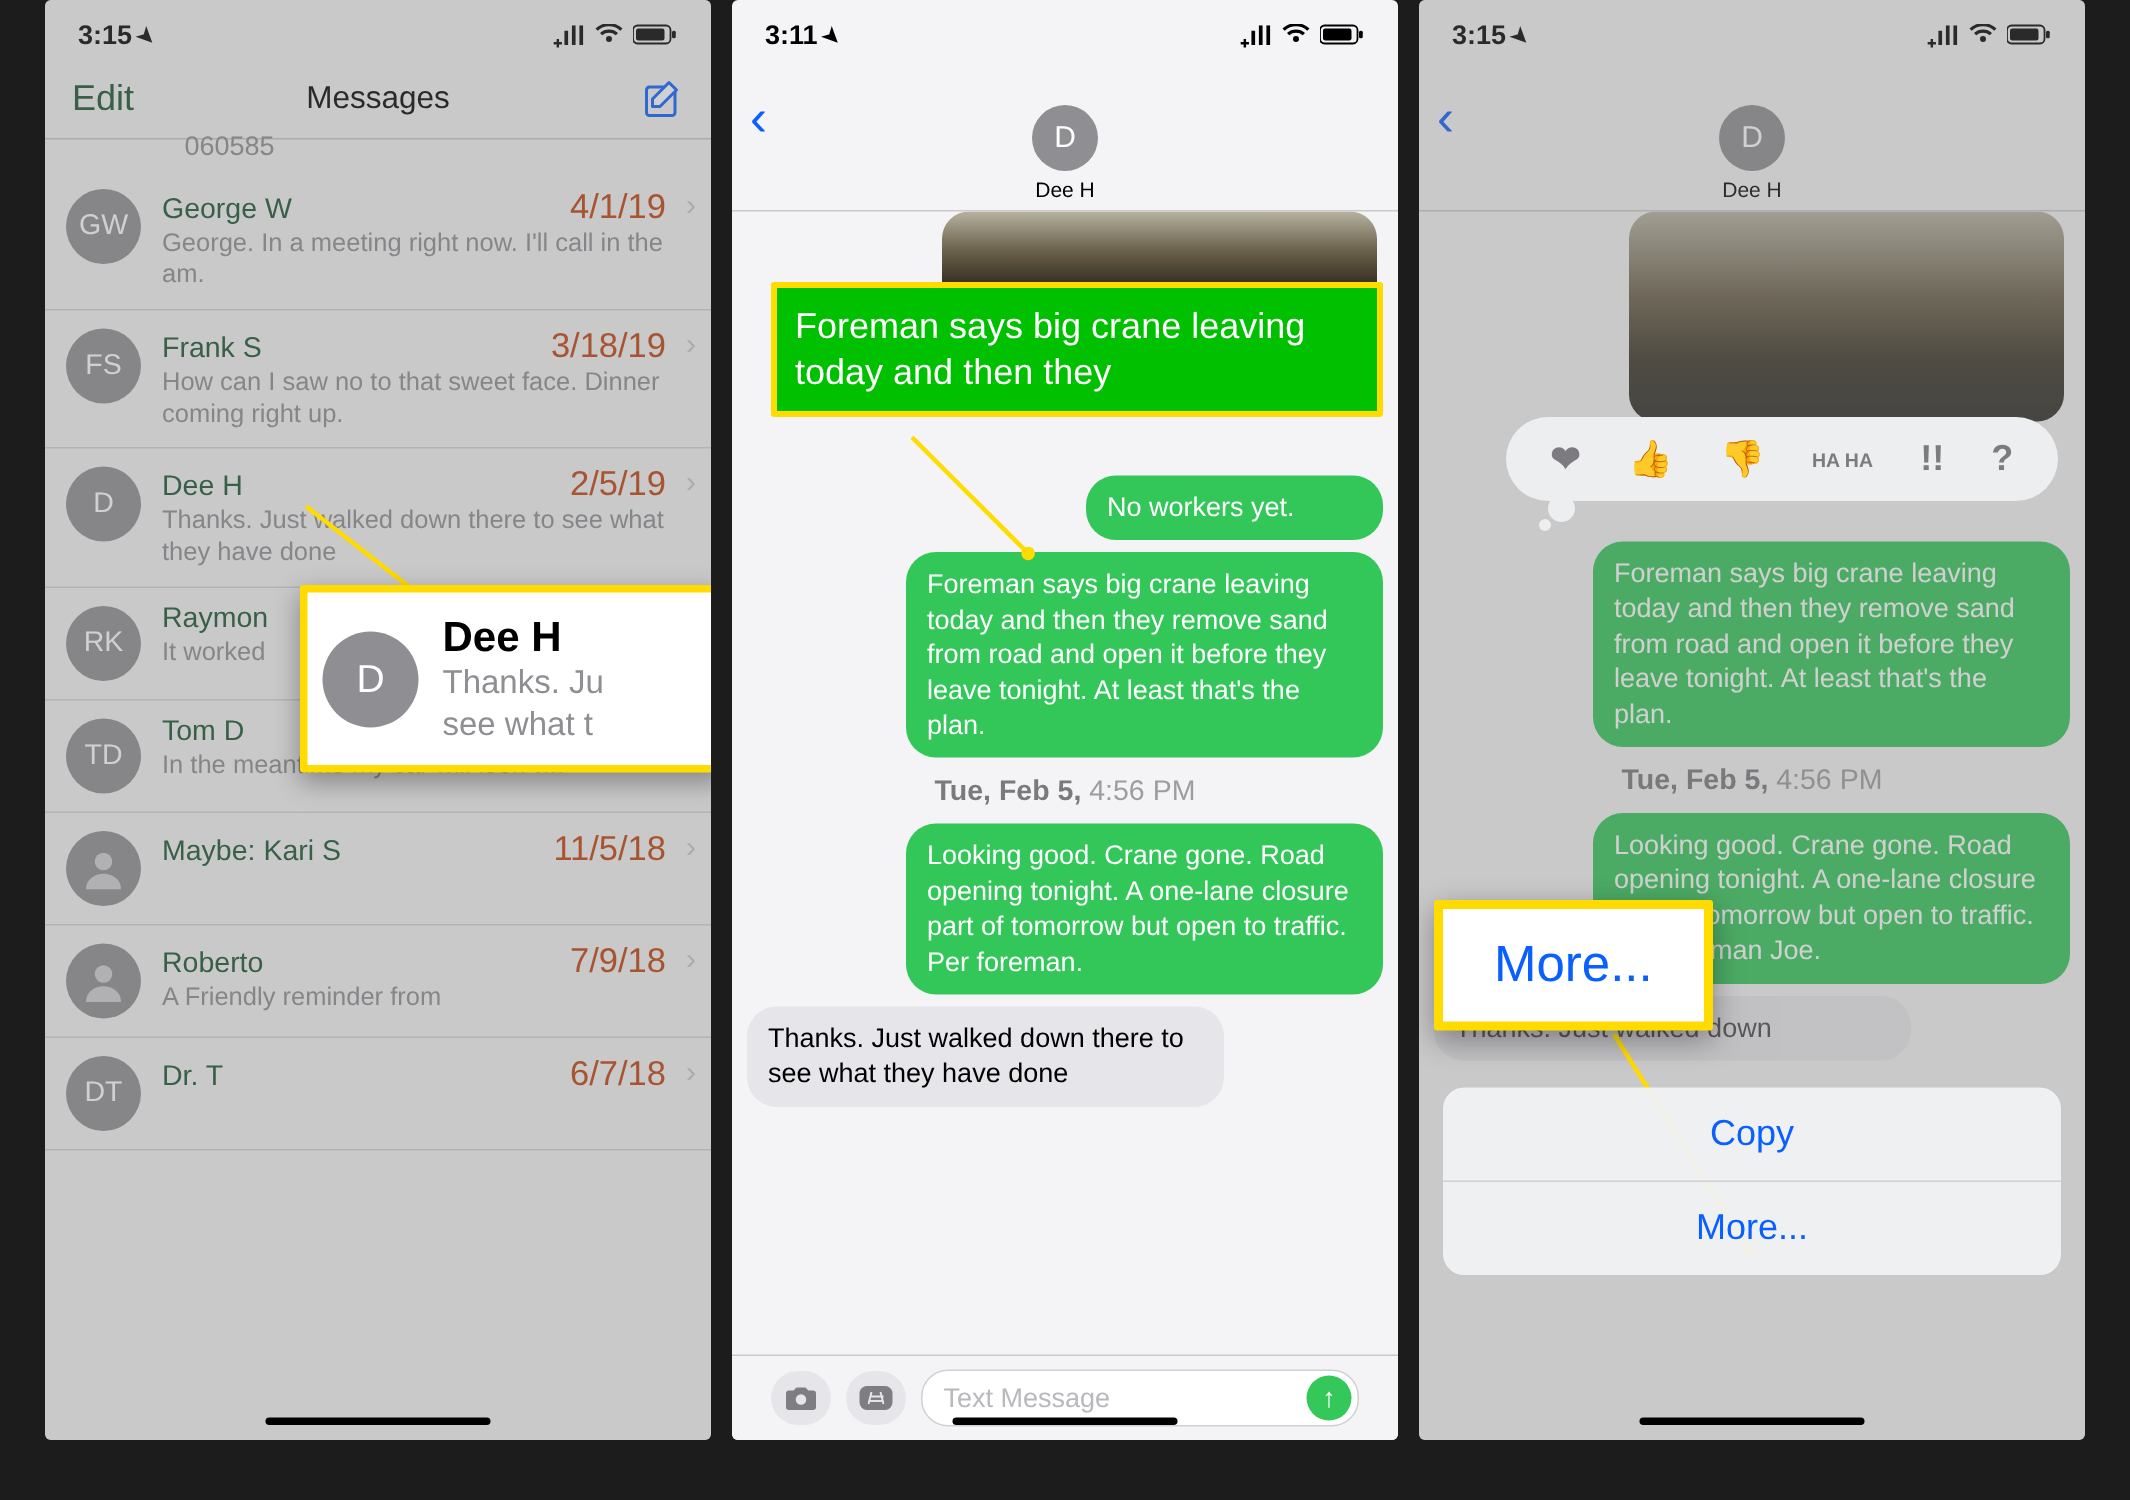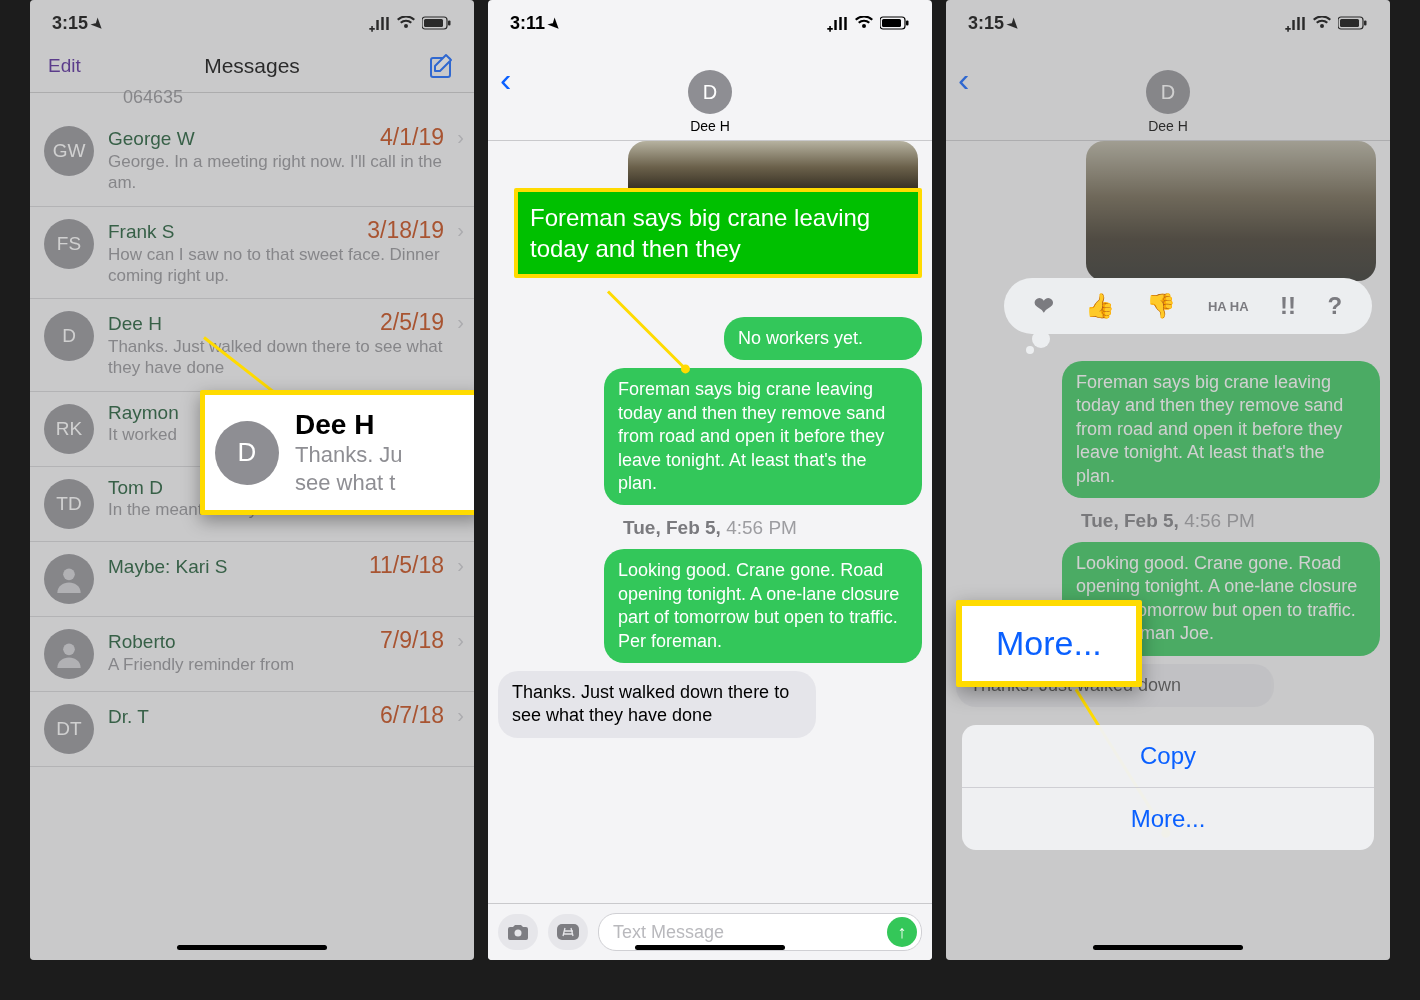--- a/index.html
+++ b/index.html
@@ -6,21 +6,21 @@
   .stage{display:flex;gap:14px;justify-content:center;padding:0 14px;box-sizing:border-box;width:1420px;height:1000px}
   .phone{width:444px;height:960px;background:#f4f4f6;border-radius:4px;position:relative;overflow:hidden}
   .dim-overlay{position:absolute;inset:0;background:rgba(120,120,120,.35);pointer-events:none;z-index:50}
   
   .status{height:34px;display:flex;align-items:center;justify-content:space-between;padding:6px 22px 0;font-size:18px;font-weight:600;color:#000}
   .status .right{display:flex;align-items:center;gap:6px}
   .loc{transform:rotate(45deg);display:inline-block;margin-left:4px;font-size:14px}
   
   .nav{height:52px;display:flex;align-items:center;justify-content:space-between;padding:0 18px;border-bottom:.5px solid #c8c8ca}
   .nav .title{font-size:21px;font-weight:400;position:absolute;left:0;right:0;text-align:center;pointer-events:none}
-  .nav .edit{color:#4c1d95;font-size:19px}
+  .nav .edit{color:#14532d;font-size:24px}
   .nav .compose{color:#0a60ff}
   
   .convs{display:flex;flex-direction:column}
   .row{display:flex;align-items:flex-start;padding:10px 12px 12px 14px;border-bottom:.5px solid #d3d3d6;gap:14px;position:relative}
   .row .chev{position:absolute;right:10px;top:12px;color:#c7c7cc;font-size:20px}
   .row .avatar{width:50px;height:50px;border-radius:50%;background:#8e8e93;color:#fff;display:flex;align-items:center;justify-content:center;font-size:19px;font-weight:500;flex:0 0 50px;margin-top:2px}
   .row .body{flex:1;min-width:0}
   .row .line1{display:flex;justify-content:space-between;align-items:baseline}
   .row .name{font-size:19px;font-weight:400;color:#14532d}
   .row .date{font-size:23px;color:#c2410c;padding-right:18px}
@@ -43,21 +43,21 @@
   .thread{padding:0 10px 0 10px;height:calc(100% - 34px - 94px - 58px);overflow:hidden;position:relative}
   .photo{margin:0 0 10px 130px;width:290px;height:66px;border-radius:18px;background:linear-gradient(180deg,#b6b2a0 0%,#6a604a 40%,#3b3427 70%,#2a2a26 100%)}
   .bubble{max-width:290px;border-radius:20px;padding:10px 14px;font-size:18px;line-height:1.3;margin-bottom:8px}
   .sent{background:#33c75a;color:#fff;margin-left:auto}
   .recv{background:#e5e5ea;color:#000;margin-right:auto}
   .stamp{text-align:center;font-size:19px;margin:12px 0 10px}
   .stamp b{color:#7a7a7e}
   .stamp span{color:#9d9da1}
   .banner{position:absolute;top:188px;left:26px;right:10px;background:#00c000;color:#fff;border:4px solid #ffdb00;border-radius:2px;padding:10px 12px;font-size:24px;line-height:1.3;z-index:70}
   
-  .inputbar{position:absolute;bottom:0;left:0;right:0;height:56px;border-top:.5px solid #c9c9cc;display:flex;align-items:center;gap:10px;padding:0 10px;background:#f4f4f6}
+  .inputbar{position:absolute;bottom:0;left:0;right:0;height:56px;border-top:.5px solid #c9c9cc;display:flex;align-items:center;gap:10px;padding:0 26px;background:#f4f4f6}
   .inputbar .ic{width:40px;height:36px;border-radius:18px;background:#e6e6ea;color:#7d7d82;display:flex;align-items:center;justify-content:center;font-size:20px}
   .inputbar .field{flex:1;height:36px;border:1px solid #d0d0d4;border-radius:18px;display:flex;align-items:center;padding:0 4px 0 14px;background:#fff}
   .inputbar .field span{color:#b9b9bd;font-size:18px}
   .inputbar .send{width:30px;height:30px;border-radius:50%;background:#34c759;color:#fff;display:flex;align-items:center;justify-content:center;font-size:18px;margin-left:auto}
   
   .tapback{position:absolute;top:278px;left:58px;right:18px;height:56px;background:#eceef0;border-radius:28px;display:flex;align-items:center;justify-content:space-around;padding:0 14px;z-index:75}
   .tapback .tb{color:#7b7b80;font-size:24px;font-weight:700}
   .tail{position:absolute;top:330px;left:86px;width:18px;height:18px;border-radius:50%;background:#eceef0;z-index:75}
   .tail2{position:absolute;top:346px;left:80px;width:8px;height:8px;border-radius:50%;background:#eceef0;z-index:75}
   
@@ -98,21 +98,21 @@
       <span class="edit">Edit</span>
       <span class="title">Messages</span>
       <span class="compose">
         <svg width="28" height="28" viewBox="0 0 28 28">
             <rect x="3" y="6" width="19" height="19" rx="2" fill="none" stroke="#0a60ff" stroke-width="2"></rect>
             <path d="M18 3l5 5-11 11H7v-5z" fill="#fff" stroke="#0a60ff" stroke-width="2" stroke-linejoin="round"></path>
           </svg>
       </span>
     </div>
 
-    <div class="faded">064635</div>
+    <div class="faded">060585</div>
 
     <div class="convs">
       <div class="row">
         <div class="avatar">GW</div>
         <div class="body">
             <div class="line1">
               <span class="name">George W</span>
               <span class="date">4/1/19</span>
             </div>
             <div class="preview">George. In a meeting right now. I'll call in the am.</div>

